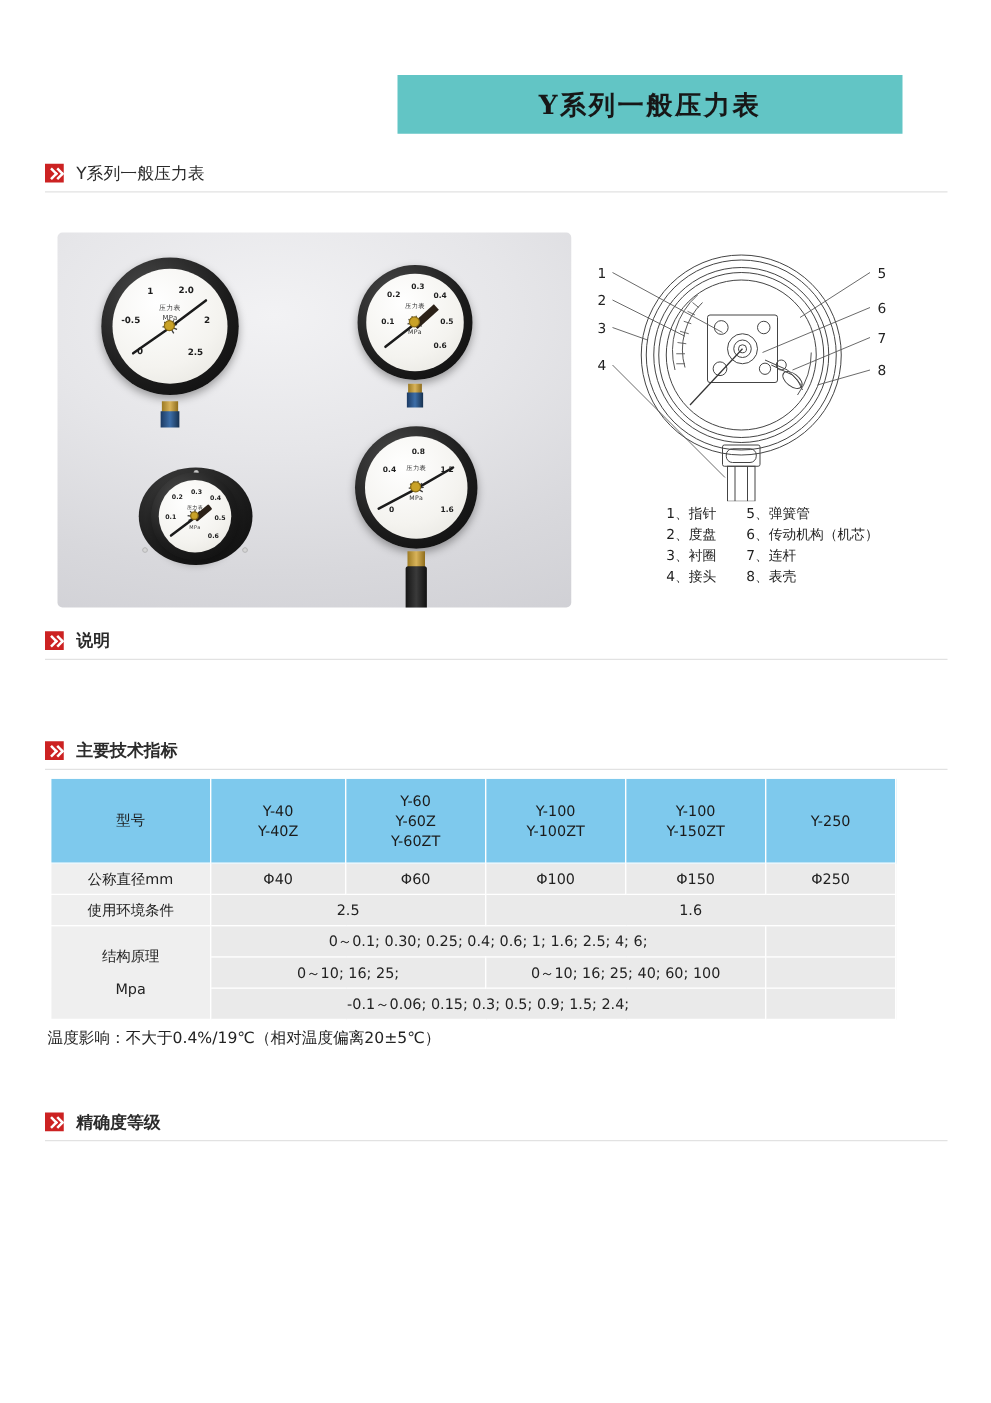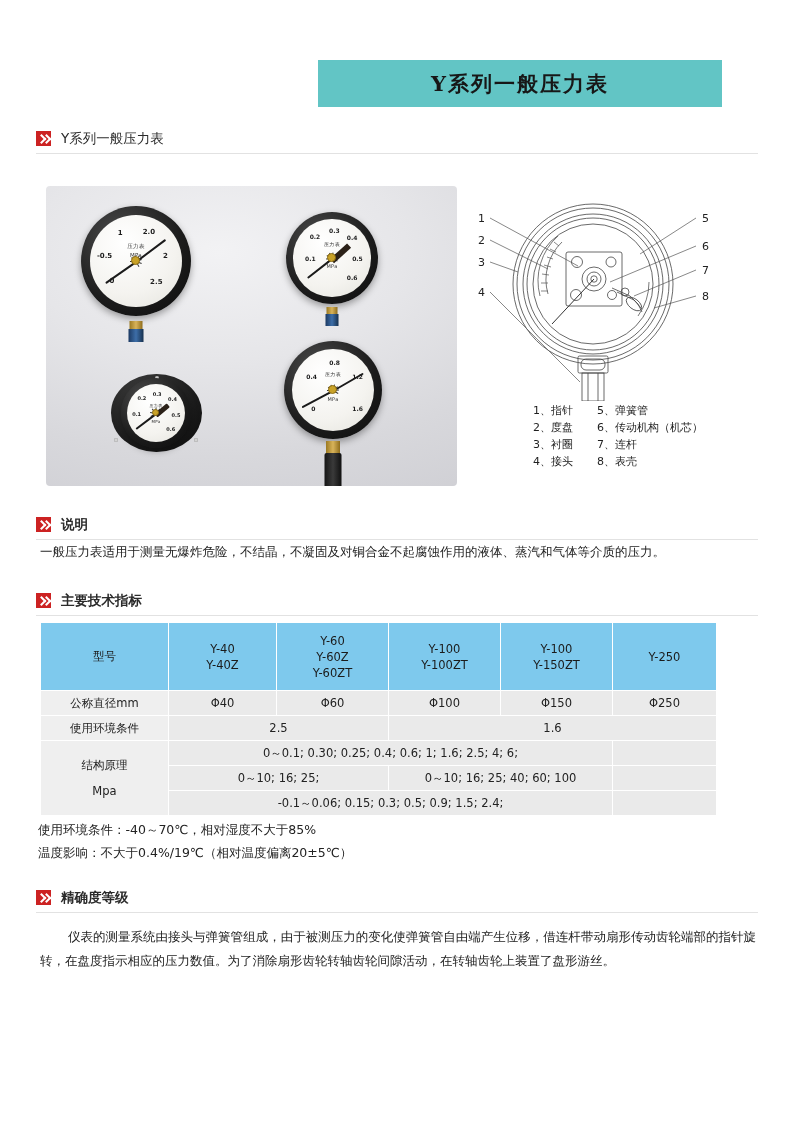--- a/index.html
+++ b/index.html
@@ -41,21 +41,21 @@
     content: ""; position: absolute; top: 50%; width: 5px; height: 5px;
     border-top: 2px solid #ffffff; border-right: 2px solid #ffffff;
     transform: translateY(-50%) rotate(45deg);
   }
   .chev::before { left: 2px; }
   .chev::after  { left: 7px; }
   .section-label { font-size: 13.5px; color: #2b2b2b; font-weight: 400; }
   .section-label.bold { font-weight: 700; }
 
   #sec-series   { top: 124px; }
-  #sec-desc     { top: 498px; margin-top: 12px; }
+  #sec-desc     { top: 498px; }
   #sec-specs    { top: 586px; text-align: center; }
   #sec-struct   { top: 883px; }
 
   
   .photo {
     position: absolute; left: 46px; top: 186px; width: 411px; height: 300px;
     border-radius: 4px;
     background:
       radial-gradient(120% 95% at 42% 22%, #f2f2f4 0%, #e6e6e9 38%, #d8d8dc 72%, #cfcfd4 100%);
     overflow: hidden;
@@ -440,21 +440,20 @@
         <td class="col2"><span>8、</span><span>表壳</span></td>
       </tr>
     </tbody>
       </table>
   </div>
 
   <div class="section" id="sec-desc">
     <span class="chev"></span>
     <span class="section-label bold">说明</span>
   </div>
-  <div class="para" id="desc-para">一般压力表适用于测量无爆炸危险，不结晶，不凝固及对铜合金不起腐蚀作用的液体、蒸汽和气体等介质的压力。</div>
 
   <div class="section" id="sec-specs">
     <span class="chev"></span>
     <span class="section-label bold">主要技术指标</span>
   </div>
 
   <table class="spec-table">
     <colgroup>
       <col style="width:128px">
         <col style="width:108px">
@@ -516,23 +515,21 @@
         <td class="sep"></td>
       </tr>
       <tr>
         <td class="sep" colspan="4">-0.1～0.06; 0.15; 0.3; 0.5; 0.9; 1.5; 2.4;</td>
         <td class="sep"></td>
       </tr>
     </tbody>
   </table>
 
   <div class="envtext">
-    <div>使用环境条件：-40～70℃，相对湿度不大于85%</div>
     <div>温度影响：不大于0.4%/19℃（相对温度偏离20±5℃）</div>
   </div>
 
   <div class="section" id="sec-struct">
     <span class="chev"></span>
     <span class="section-label bold">精确度等级</span>
   </div>
-  <div class="para" id="struct-para">仪表的测量系统由接头与弹簧管组成，由于被测压力的变化使弹簧管自由端产生位移，借连杆带动扇形传动齿轮端部的指针旋转，在盘度指示相应的压力数值。为了消除扇形齿轮转轴齿轮间隙活动，在转轴齿轮上装置了盘形游丝。</div>
 
 </div>
 
 </body></html>

